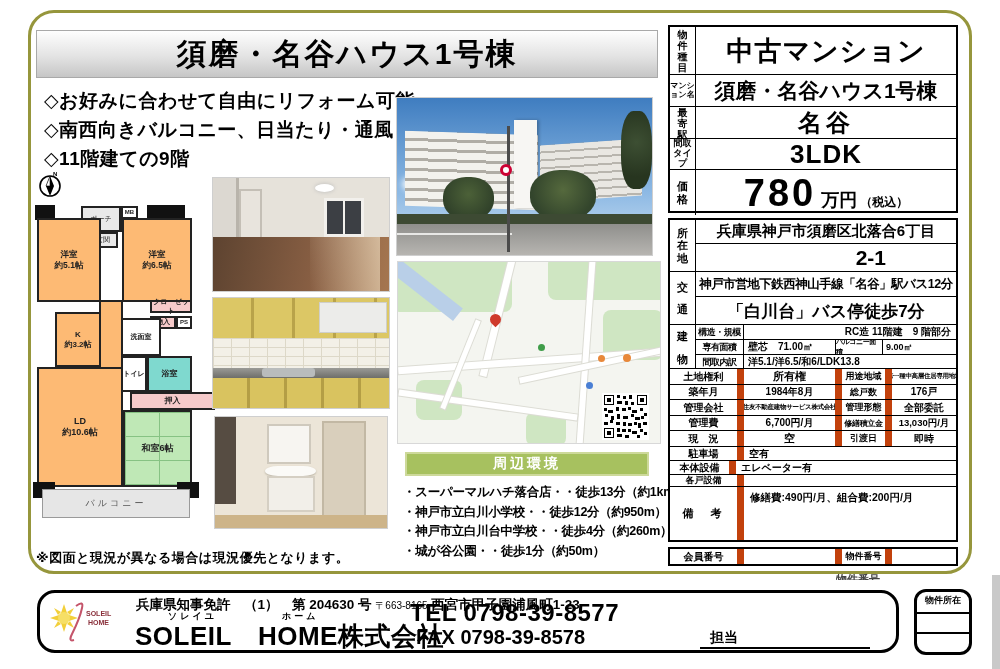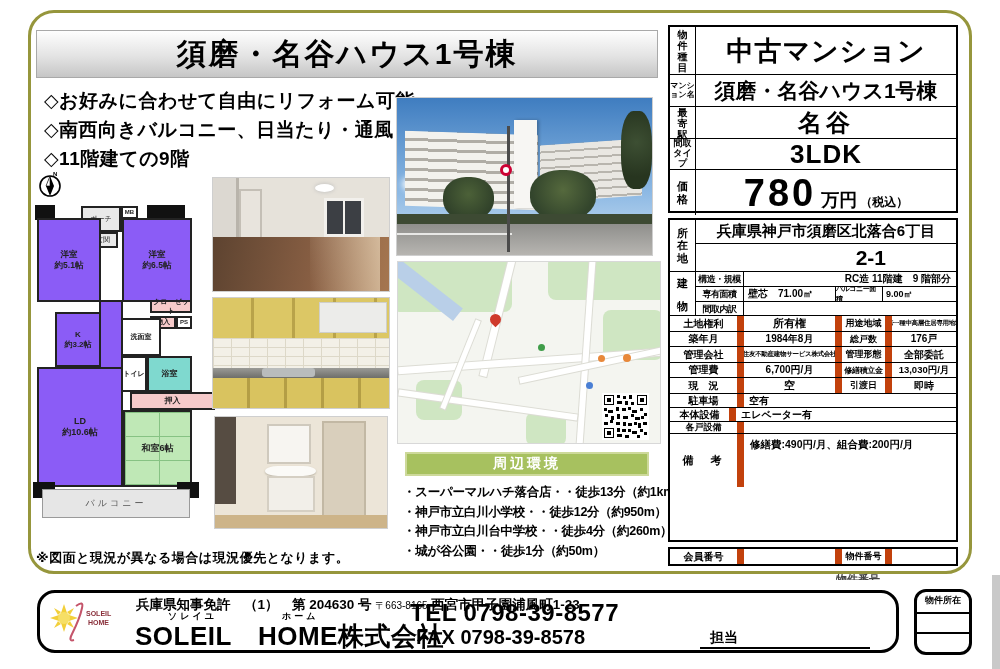--- a/index.html
+++ b/index.html
@@ -9,21 +9,21 @@
   .pre{white-space:pre-line;}
   
   .flyer-border{left:28px;top:10px;width:938px;height:558px;border:3px solid #96963c;border-radius:26px;}
   .title-banner{left:36px;top:30px;width:620px;height:46px;
     background:linear-gradient(#fefefe,#e3e3e3 55%,#c6c6c6);border:1px solid #a9a9a9;
     display:flex;align-items:center;justify-content:center;font-size:30px;font-weight:bold;letter-spacing:2px;}
   .highlights{left:44px;top:86px;font-size:19px;font-weight:bold;line-height:29px;letter-spacing:.5px;}
   
   .fp{left:33px;top:200px;width:168px;height:345px;}
   .room{position:absolute;border:2px solid #222;box-sizing:border-box;display:flex;align-items:center;justify-content:center;
-        text-align:center;font-size:8.5px;font-weight:bold;color:#222;background:#8b5cf6;line-height:1.25;}
+        text-align:center;font-size:8.5px;font-weight:bold;color:#222;background:#fdba74;line-height:1.25;}
   .blk{position:absolute;background:#111;}
   .pink{background:#f6caca;font-size:7px;}
   .grayrm{background:#e9e9e9;font-size:7px;font-weight:normal;}
   .whiterm{background:#fff;font-size:7px;}
   .cyanrm{background:#7fd9cf;font-size:8px;}
   .tatami{background-color:#bfe8b6;
     background-image:linear-gradient(#86c283 1px,transparent 1px),linear-gradient(90deg,#86c283 1px,transparent 1px);
     background-size:34px 24px;font-size:9px;}
   .balcony{background:#e6e6e6;border:1px solid #9a9a9a;color:#555;font-size:9px;letter-spacing:3px;font-weight:normal;}
   .fp-note{left:36px;top:549px;font-size:13px;font-weight:bold;letter-spacing:.5px;}
@@ -235,37 +235,47 @@
 <div class="sect" style="left:668px;top:218px;width:290px;height:324px;">
   <div class="tr" style="height:52px;">
     <div class="cell tl" style="font-size:11px;">
         <span style="width:12px;">所在地</span>
       </div>
     <div class="col">
       <div class="sub cell" style="height:24px;font-weight:bold;font-size:15px;">兵庫県神戸市須磨区北落合6丁目</div>
       <div class="sub cell" style="height:28px;font-weight:bold;font-size:21px;justify-content:flex-end;padding-right:70px;">2-1</div>
     </div>
   </div>
+  <div class="tr" style="height:53px;">
+    <div class="cell tl" style="font-size:11px;">
+        <span style="width:12px;line-height:2;">交通</span>
+      </div>
+    <div class="col">
+      <div class="sub cell" style="height:25px;font-weight:bold;font-size:12.5px;letter-spacing:-.5px;">神戸市営地下鉄西神山手線「名谷」駅バス12分</div>
+      <div class="sub cell" style="height:28px;font-weight:bold;font-size:17px;">「白川台」バス停徒歩7分</div>
+    </div>
+  </div>
   <div class="tr" style="height:44px;">
     <div class="cell tl" style="font-size:11px;">
         <span style="width:12px;line-height:2.1;">建物</span>
       </div>
     <div class="col">
       <div class="sub" style="height:15px;">
         <div class="cell sl">構造・規模</div>
         <div class="cell" style="flex:1;font-size:10px;font-weight:bold;justify-content:flex-end;padding-right:5px;">RC造 11階建　9 階部分</div>
       </div>
       <div class="sub" style="height:15px;">
         <div class="cell sl">専有面積</div>
         <div class="cell" style="width:92px;font-size:10px;font-weight:bold;border-right:1px solid #000;justify-content:flex-start;padding-left:4px;">壁芯　71.00㎡</div>
         <div class="cell" style="width:47px;font-size:7px;font-weight:bold;letter-spacing:-.5px;border-right:1px solid #000;">バルコニー面積</div>
         <div class="cell" style="flex:1;font-size:9px;font-weight:bold;justify-content:flex-start;padding-left:3px;">9.00㎡</div>
       </div>
       <div class="sub" style="height:14px;">
         <div class="cell sl">間取内訳</div>
+        <div class="cell" style="flex:1;font-size:10px;font-weight:bold;justify-content:flex-start;padding-left:4px;">洋5.1/洋6.5/和6/LDK13.8</div>
       </div>
     </div>
   </div>
   <div class="tr" style="height:16px;">
     <div class="cell c4 small-lbl" style="width:74px;font-size:10px;">土地権利</div>
     <div class="cell c4" style="width:98px;font-size:11px;font-weight:bold;">所有権</div>
     <div class="cell c4 small-lbl" style="width:50px;font-size:9px;">用途地域</div>
     <div class="cell c4" style="flex:1;font-size:6.5px;font-weight:bold;letter-spacing:-.3px;white-space:nowrap;">第一種中高層住居専用地域</div>
   </div>
   <div class="tr" style="height:15px;">

